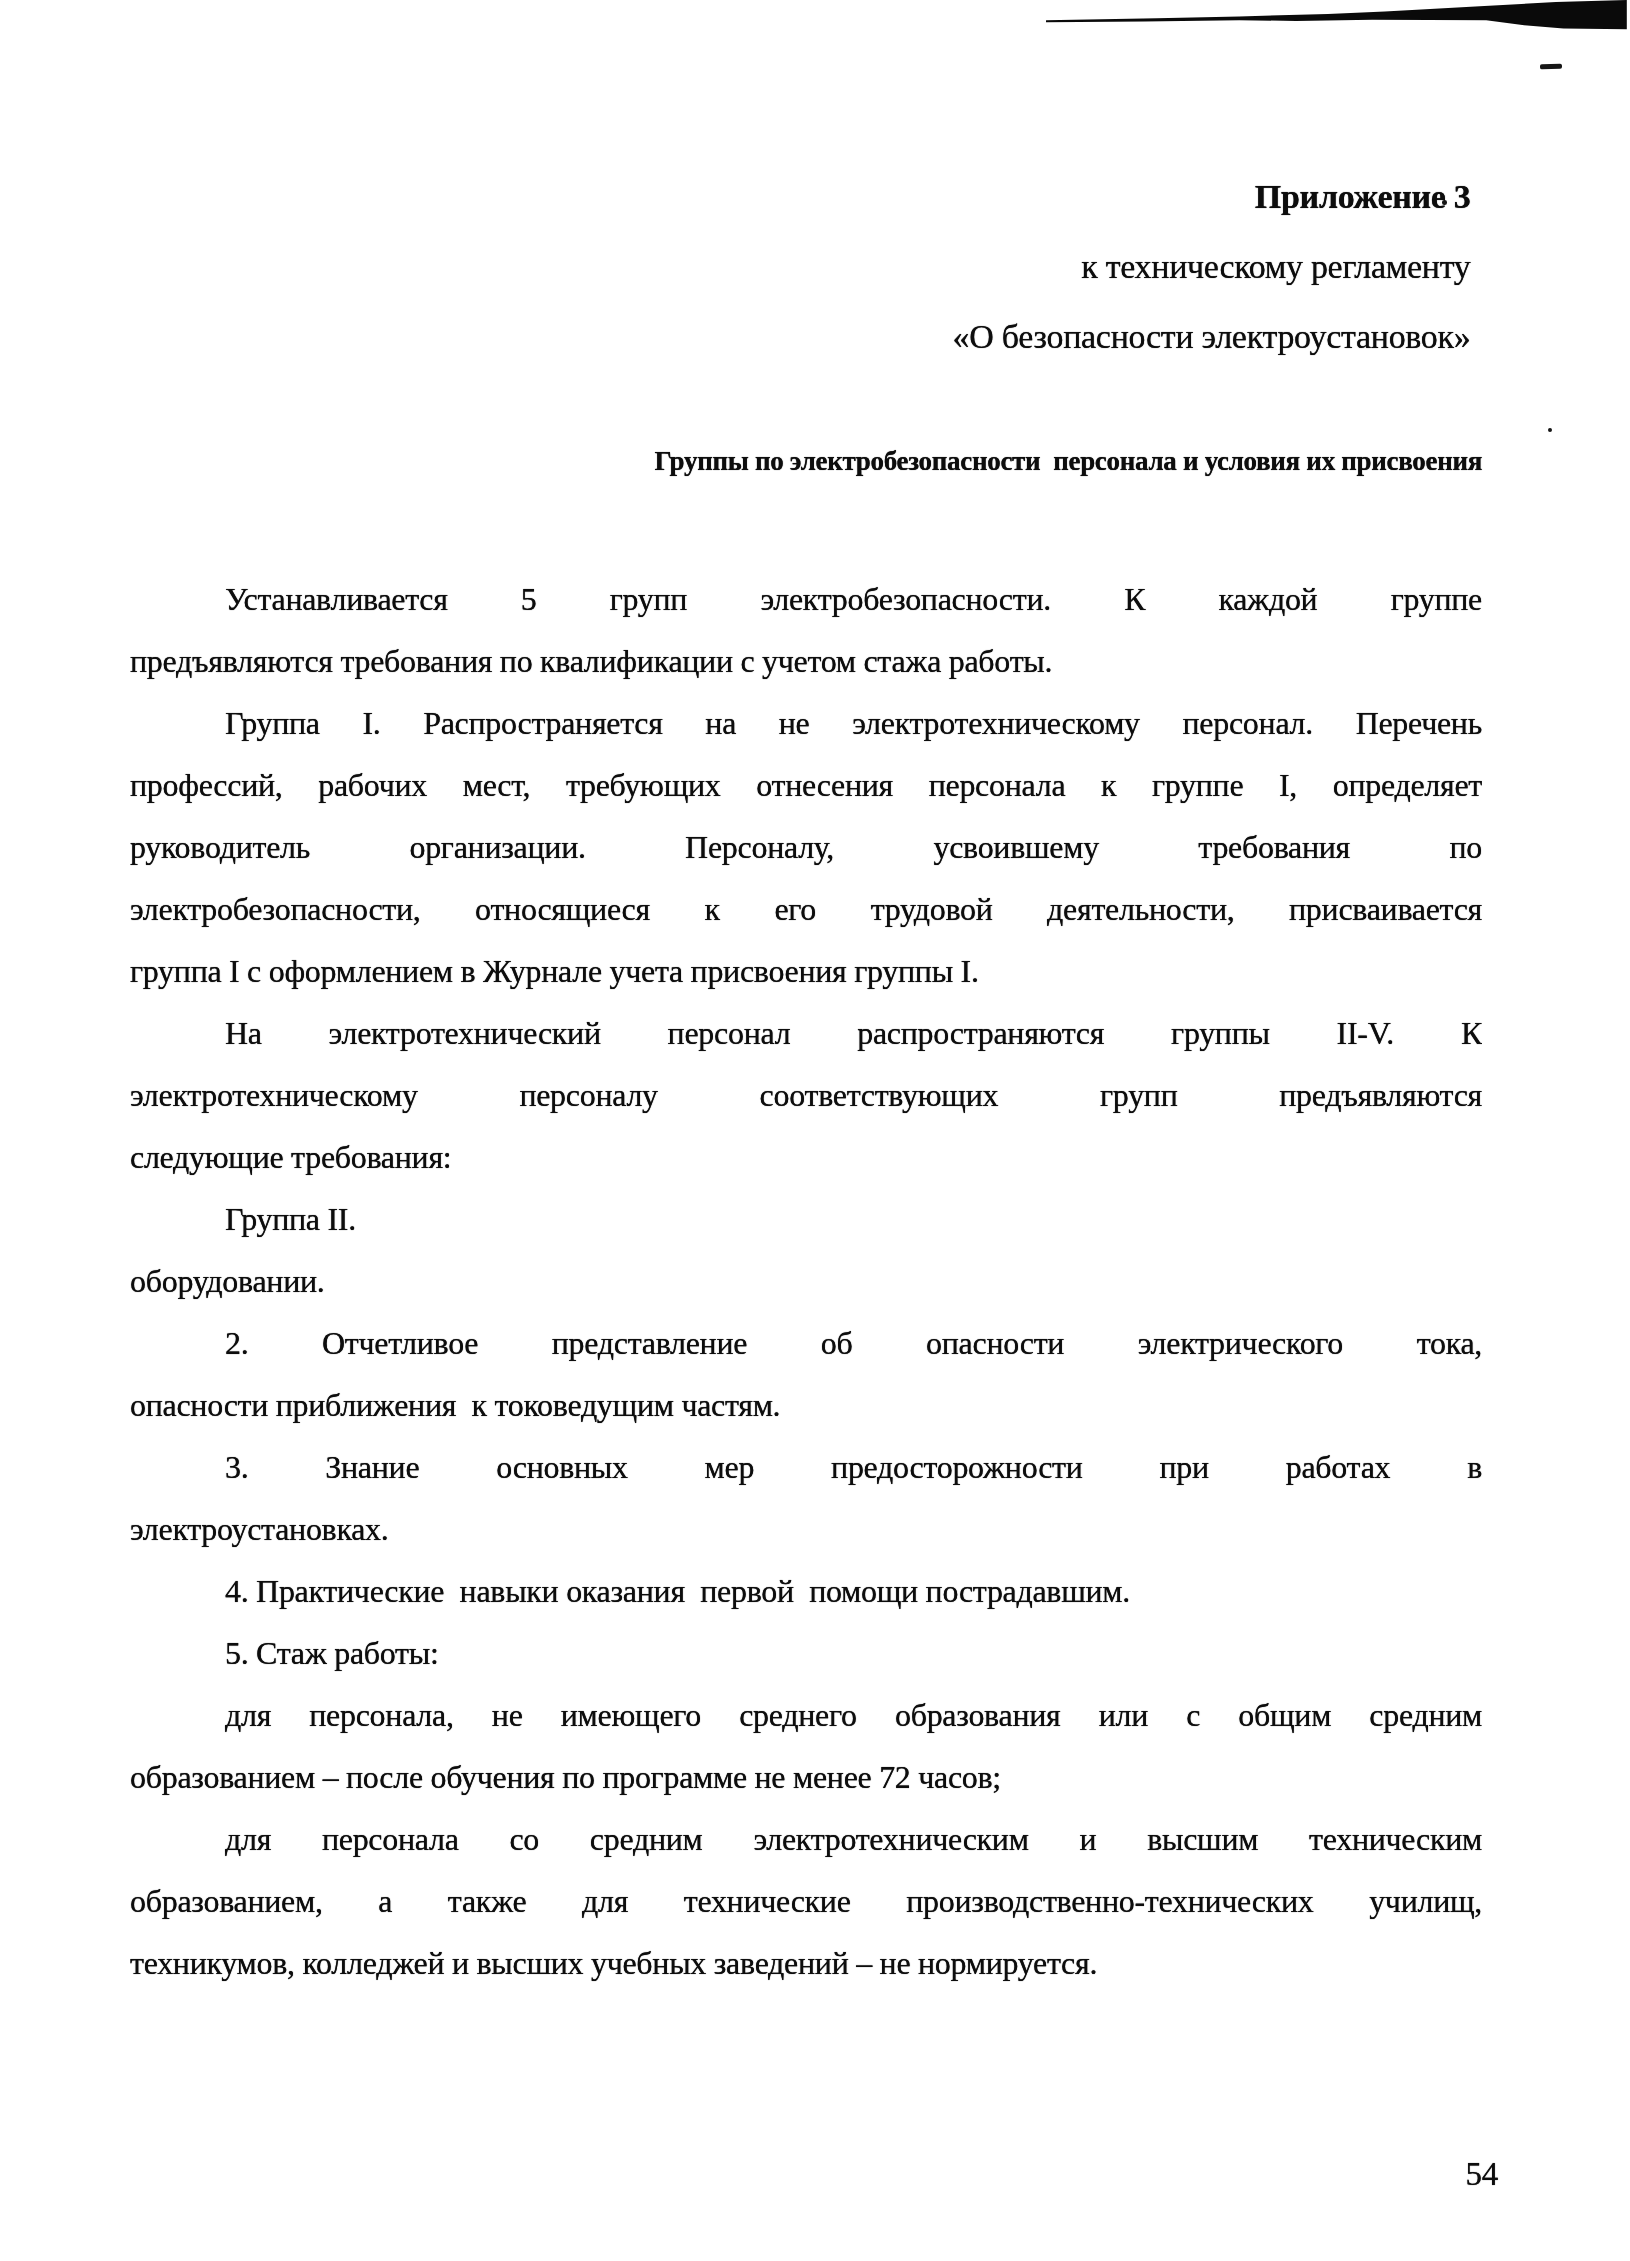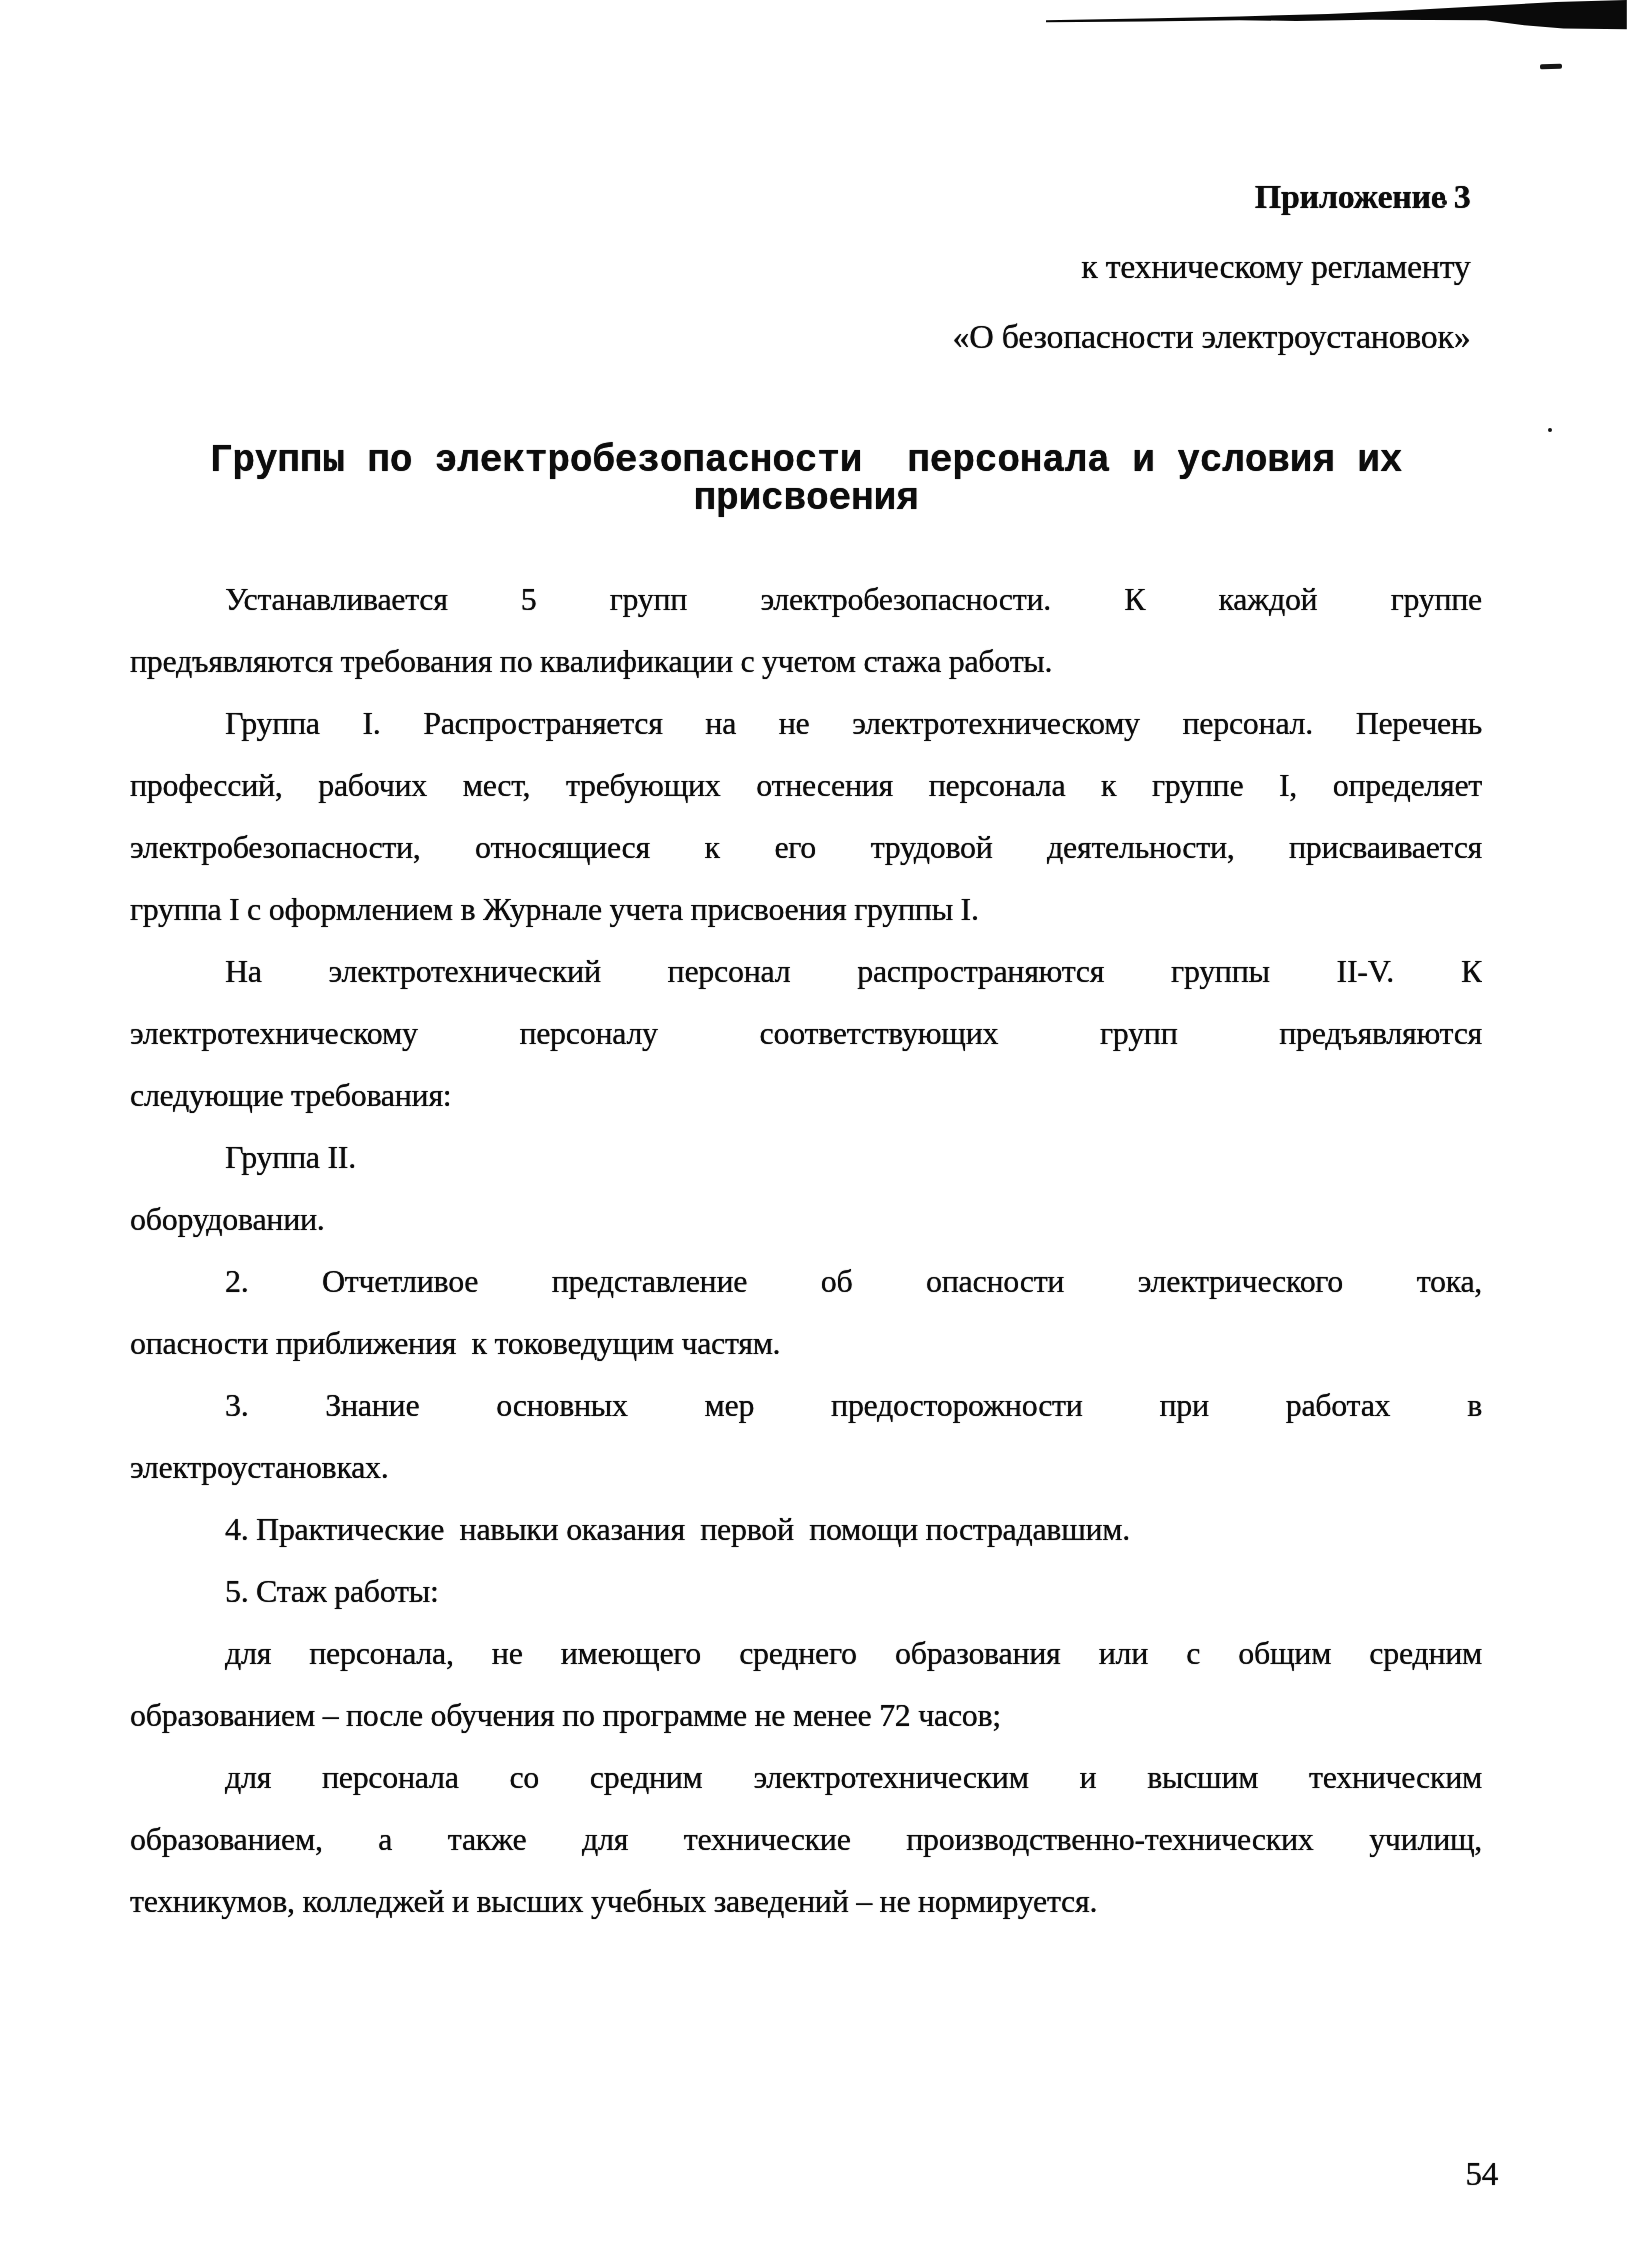--- a/index.html
+++ b/index.html
@@ -23,25 +23,24 @@
     text-align: right;
     font-size: 34px;
     line-height: 70px;
     padding-right: 11.5px;
     box-sizing: border-box;
   }
   .h-line.bold { font-weight: bold; }
 
   .title {
     top: 442px;
-    text-align: center;
+    text-align: right;
     font-weight: bold;
-    font-size: 38px;
+    font-size: 27px;
     line-height: 38px;
-    font-family: Liberation Mono, monospace;
   }
 
   .body-block {
     top: 568px;
     font-size: 32px;
     line-height: 62px;
   }
   .line { height: 62px; overflow: hidden; }
   .line.ind { text-indent: 95px; }
   .line.just { text-align: justify; text-align-last: justify; text-justify: inter-word; }
@@ -79,20 +78,21 @@
       <div class="h-line">«О безопасности электроустановок»</div>
     </div>
 
   <div class="col title">Группы по электробезопасности&nbsp; персонала и условия их присвоения</div>
 
   <div class="col body-block">
       <div class="line ind just"><span>Устанавливается 5 групп электробезопасности. К каждой группе</span></div>
       <div class="line"><span>предъявляются требования по квалификации с учетом стажа работы.</span></div>
       <div class="line ind just"><span class="b">Группа I.</span><span> Распространяется на не электротехническому персонал. Перечень</span></div>
       <div class="line just"><span>профессий, рабочих мест, требующих отнесения персонала к группе I, определяет</span></div>
+      <div class="line just"><span>руководитель организации. Персоналу, усвоившему требования по</span></div>
       <div class="line just"><span>электробезопасности, относящиеся к его трудовой деятельности, присваивается</span></div>
       <div class="line"><span>группа I с оформлением в Журнале учета присвоения группы I.</span></div>
       <div class="line ind just"><span>На электротехнический персонал распространяются группы II-V. К</span></div>
       <div class="line just"><span>электротехническому персоналу соответствующих групп предъявляются</span></div>
       <div class="line"><span>следующие требования:</span></div>
       <div class="line ind"><span class="b">Группа II.</span></div>
       <div class="line"><span>оборудовании.</span></div>
       <div class="line ind just"><span>2. Отчетливое представление об опасности электрического тока,</span></div>
       <div class="line"><span>опасности приближения&nbsp; к токоведущим частям.</span></div>
       <div class="line ind just"><span>3. Знание основных мер предосторожности при работах в</span></div>

